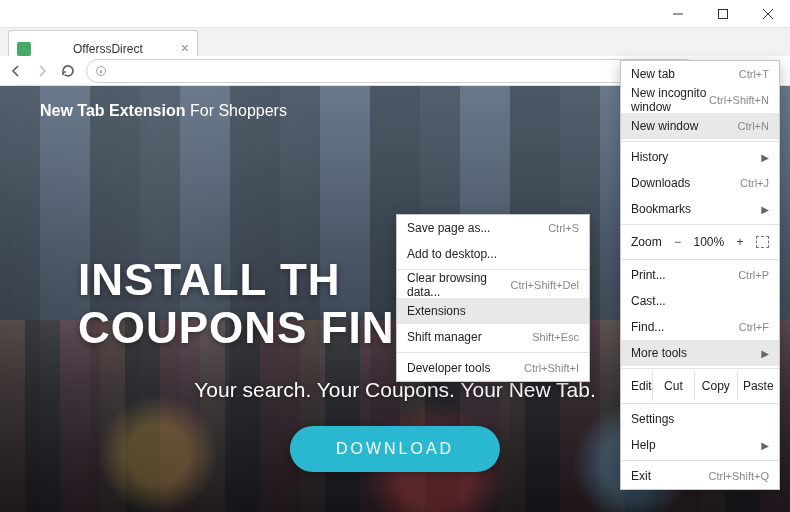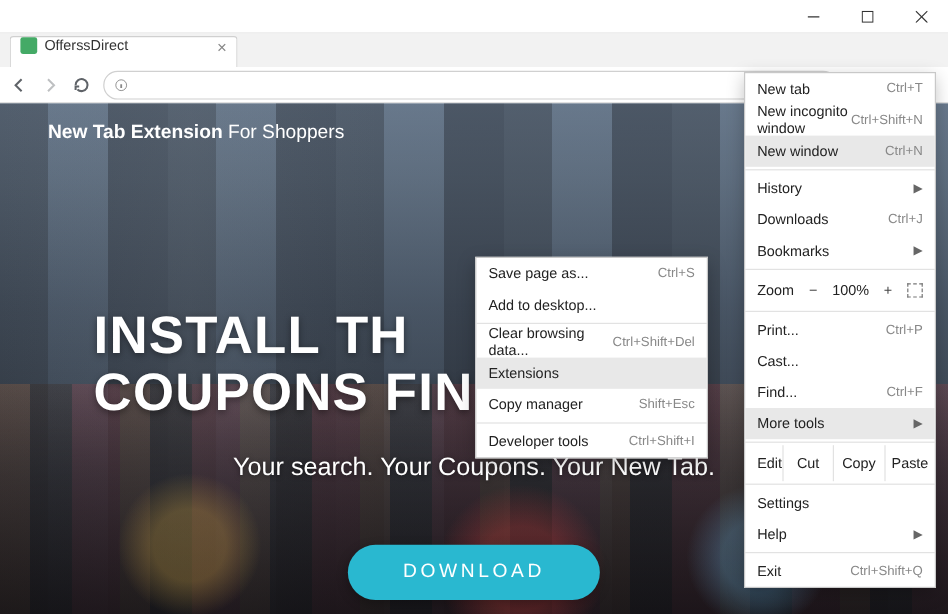--- a/index.html
+++ b/index.html
@@ -5,21 +5,21 @@
 * { margin: 0; padding: 0; box-sizing: border-box; font-family: "Segoe UI", Arial, sans-serif; }
 body { width: 790px; height: 512px; background: #fff; overflow: hidden; position: relative; }
 
 
 .titlebar { height: 28px; background: #fff; display: flex; justify-content: flex-end; align-items: center; border-bottom: 1px solid #e5e5e5; }
 .winbtn { width: 45px; height: 28px; display: flex; align-items: center; justify-content: center; color: #333; font-size: 10px; }
 .winbtn svg { width: 10px; height: 10px; }
 
 
 .tabbar { height: 28px; background: #f2f2f2; display: flex; align-items: flex-end; padding-left: 8px; }
-.tab { background: #fff; height: 26px; width: 190px; border-radius: 3px 3px 0 0; display: flex; align-items: flex-start; padding: 0 8px; font-size: 12px; color: #333; border: 1px solid #d0d0d0; border-bottom: none; }
+.tab { background: #fff; height: 26px; width: 190px; border-radius: 3px 3px 0 0; display: flex; align-items: flex-end; padding: 0 8px; font-size: 12px; color: #333; border: 1px solid #d0d0d0; border-bottom: none; gap: 36px; }
 .tab .fav { width: 14px; height: 14px; background: #4a6; border-radius: 2px; margin-right: 6px; }
 .tab .close { margin-left: auto; color: #888; font-size: 14px; }
 
 
 .addr { height: 30px; background: #fff; display: flex; align-items: center; padding: 0 8px; gap: 10px; border-bottom: 1px solid #e0e0e0; }
 .navico { color: #5f6368; display: flex; align-items: center; }
 .omnibox { flex: 1; height: 24px; border: 1px solid #d0d0d0; border-radius: 12px; display: flex; align-items: center; padding: 0 8px; color: #777; }
 .right-icons { display: flex; gap: 12px; }
 .ext { width: 18px; height: 18px; background: #1a73e8; border-radius: 3px; }
 
@@ -38,21 +38,21 @@
     radial-gradient(circle at 20% 70%, rgba(255,200,80,.25) 0 30px, transparent 60px),
     radial-gradient(circle at 55% 80%, rgba(255,70,70,.25) 0 35px, transparent 70px),
     radial-gradient(circle at 80% 75%, rgba(120,200,255,.25) 0 30px, transparent 60px),
     linear-gradient(0deg, rgba(10,10,14,.7) 0%, rgba(20,22,28,.4) 60%, transparent 100%),
     repeating-linear-gradient(90deg, rgba(210,120,60,.2) 0 25px, rgba(60,40,30,.3) 25px 60px, rgba(200,60,60,.2) 60px 100px);
 }
 .tag { position: absolute; top: 16px; left: 40px; color: #fff; font-size: 16px; font-weight: 400; }
 .tag b { font-weight: 600; }
 .headline { position: absolute; top: 170px; left: 78px; color: #fff; font-size: 44px; font-weight: 700; line-height: 1.1; letter-spacing: 1px; text-shadow: 0 2px 6px rgba(0,0,0,.4); }
 .sub { position: absolute; top: 292px; width: 100%; text-align: center; color: #fff; font-size: 21px; font-weight: 300; text-shadow: 0 1px 4px rgba(0,0,0,.5); }
-.dl { position: absolute; top: 340px; left: 50%; transform: translateX(-50%); background: #29b8d0; color: #fff; font-size: 16px; letter-spacing: 3px; padding: 14px 46px; border-radius: 30px; cursor: pointer; box-shadow: 0 3px 10px rgba(0,0,0,.3); margin-top: 28px; }
+.dl { position: absolute; top: 340px; left: 50%; transform: translateX(-50%); background: #29b8d0; color: #fff; font-size: 16px; letter-spacing: 3px; padding: 14px 46px; border-radius: 30px; cursor: pointer; box-shadow: 0 3px 10px rgba(0,0,0,.3); }
 
 
 .menu { position: absolute; top: 60px; right: 10px; width: 160px; background: #fff; border: 1px solid #c8c8c8; box-shadow: 0 4px 14px rgba(0,0,0,.25); font-size: 12px; color: #222; z-index: 10; }
 .mrow { display: flex; align-items: center; height: 26px; padding: 0 10px; justify-content: space-between; }
 .mrow.hi { background: #e8e8e8; }
 .mrow .sc { color: #888; font-size: 11px; }
 .msep { height: 1px; background: #e2e2e2; margin: 2px 0; }
 .arrow { color: #666; font-size: 10px; }
 .zoomrow { display: flex; align-items: center; height: 30px; padding: 0 10px; gap: 8px; }
 .zoomrow .lbl { flex: 1; }
@@ -235,21 +235,21 @@
     </div>
   <div class="msep"></div>
   <div class="mrow">
       <span>Clear browsing data...</span>
       <span class="sc">Ctrl+Shift+Del</span>
     </div>
   <div class="mrow hi">
       <span>Extensions</span>
     </div>
   <div class="mrow">
-      <span>Copy manager</span>
+      <span>Shift manager</span>
       <span class="sc">Shift+Esc</span>
     </div>
   <div class="msep"></div>
   <div class="mrow">
       <span>Developer tools</span>
       <span class="sc">Ctrl+Shift+I</span>
     </div>
 </div>
 
 </body></html>

